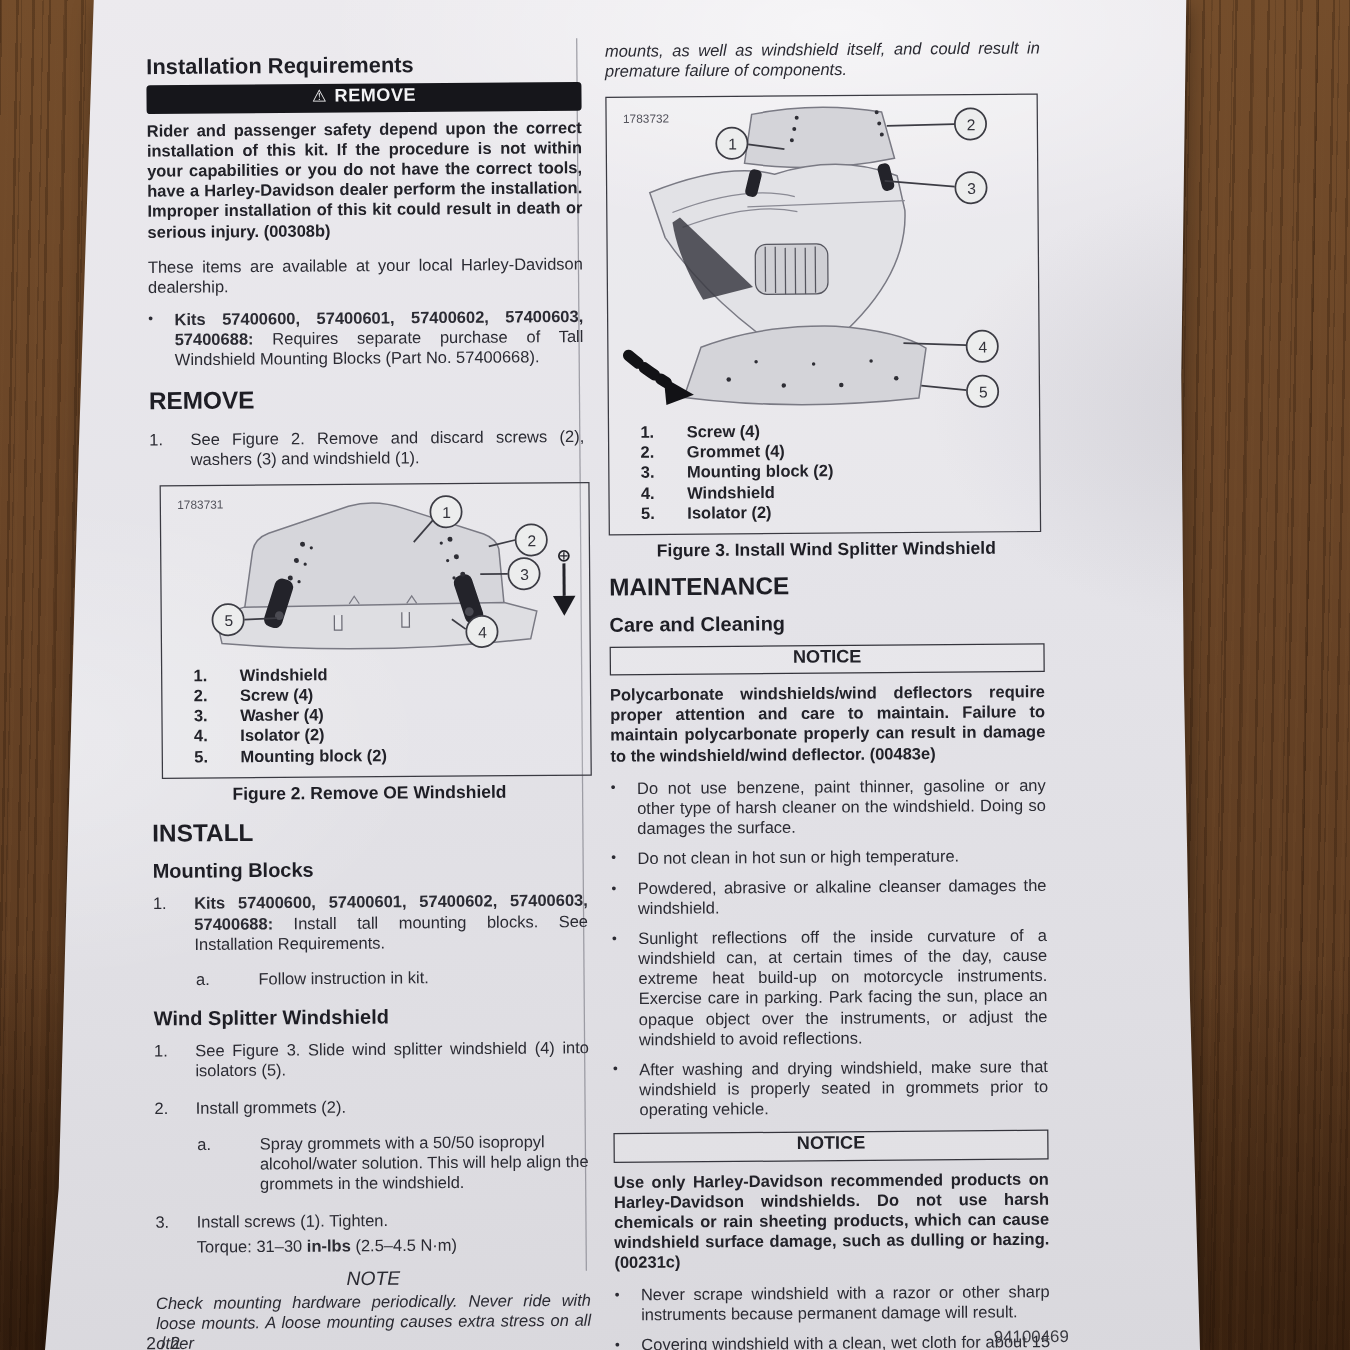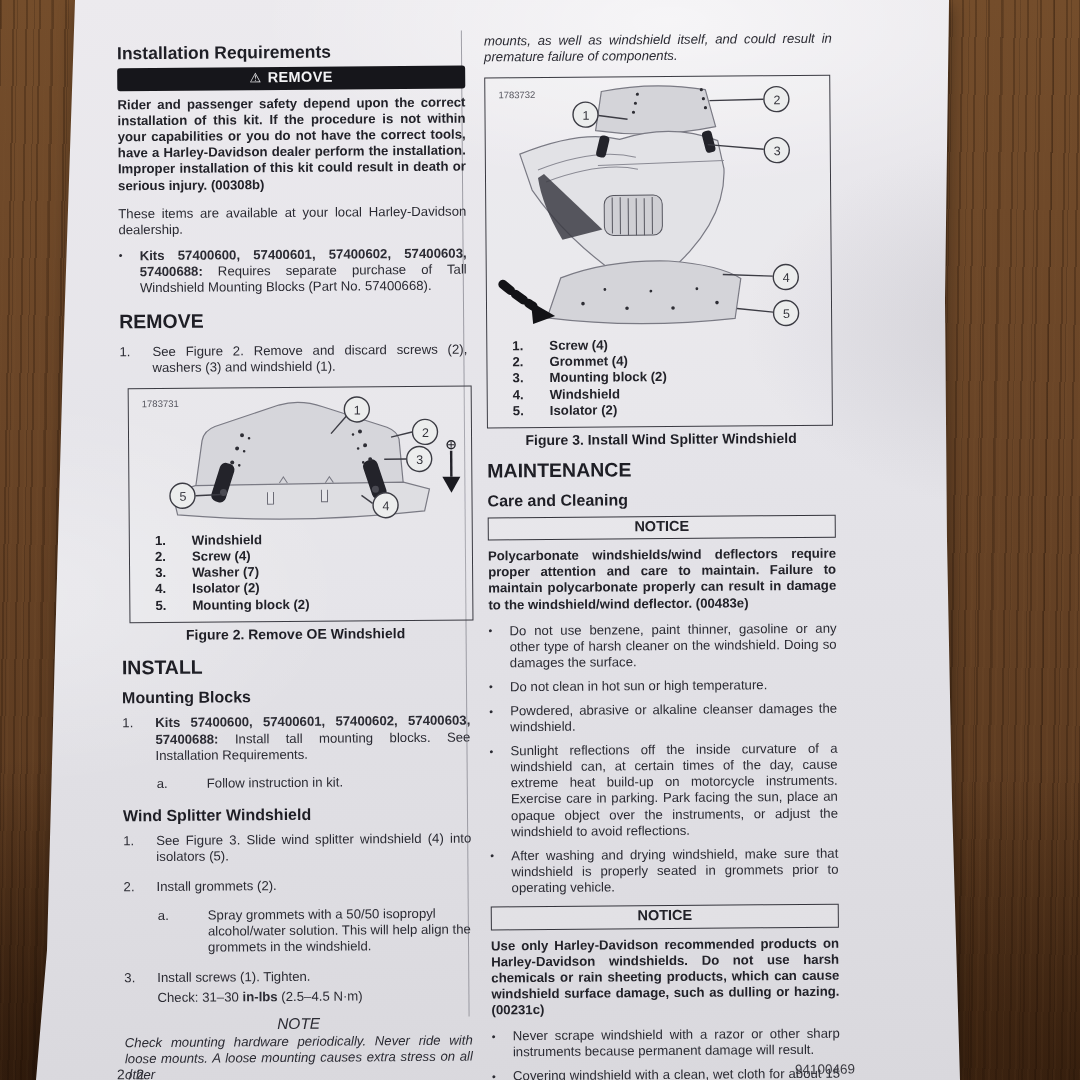--- a/index.html
+++ b/index.html
@@ -157,21 +157,21 @@
             <div class="figrow">
                   <span class="n">1.</span>
                   <span>Windshield</span>
                 </div>
             <div class="figrow">
                   <span class="n">2.</span>
                   <span>Screw (4)</span>
                 </div>
             <div class="figrow">
                   <span class="n">3.</span>
-                  <span>Washer (7)</span>
+                  <span>Washer (4)</span>
                 </div>
             <div class="figrow">
                   <span class="n">4.</span>
                   <span>Isolator (2)</span>
                 </div>
             <div class="figrow">
                   <span class="n">5.</span>
                   <span>Mounting block (2)</span>
                 </div>
           </div>
@@ -202,21 +202,21 @@
         </div>
         <div class="sub mt12">
           <span class="n">a.</span>
           <span class="t">Spray grommets with a 50/50 isopropyl alcohol/water solution. This will help align the grommets in the windshield.</span>
         </div>
         <div class="step mt14">
           <span class="n">3.</span>
           <span class="t" style="text-align:left">Install screws (1). Tighten.</span>
         </div>
         <div class="torque mt4">
-          <span>Check:</span>
+          <span>Torque:</span>
           <span>31–30</span>
           <b>in-lbs</b>
           <span>(2.5–4.5 N·m)</span>
         </div>
 
         <div class="note-h mt10">NOTE</div>
         <div class="note-t mt2">Check mounting hardware periodically. Never ride with loose mounts. A loose mounting causes extra stress on all other</div>
       </div>
 
       <div id="col-right" class="col">

